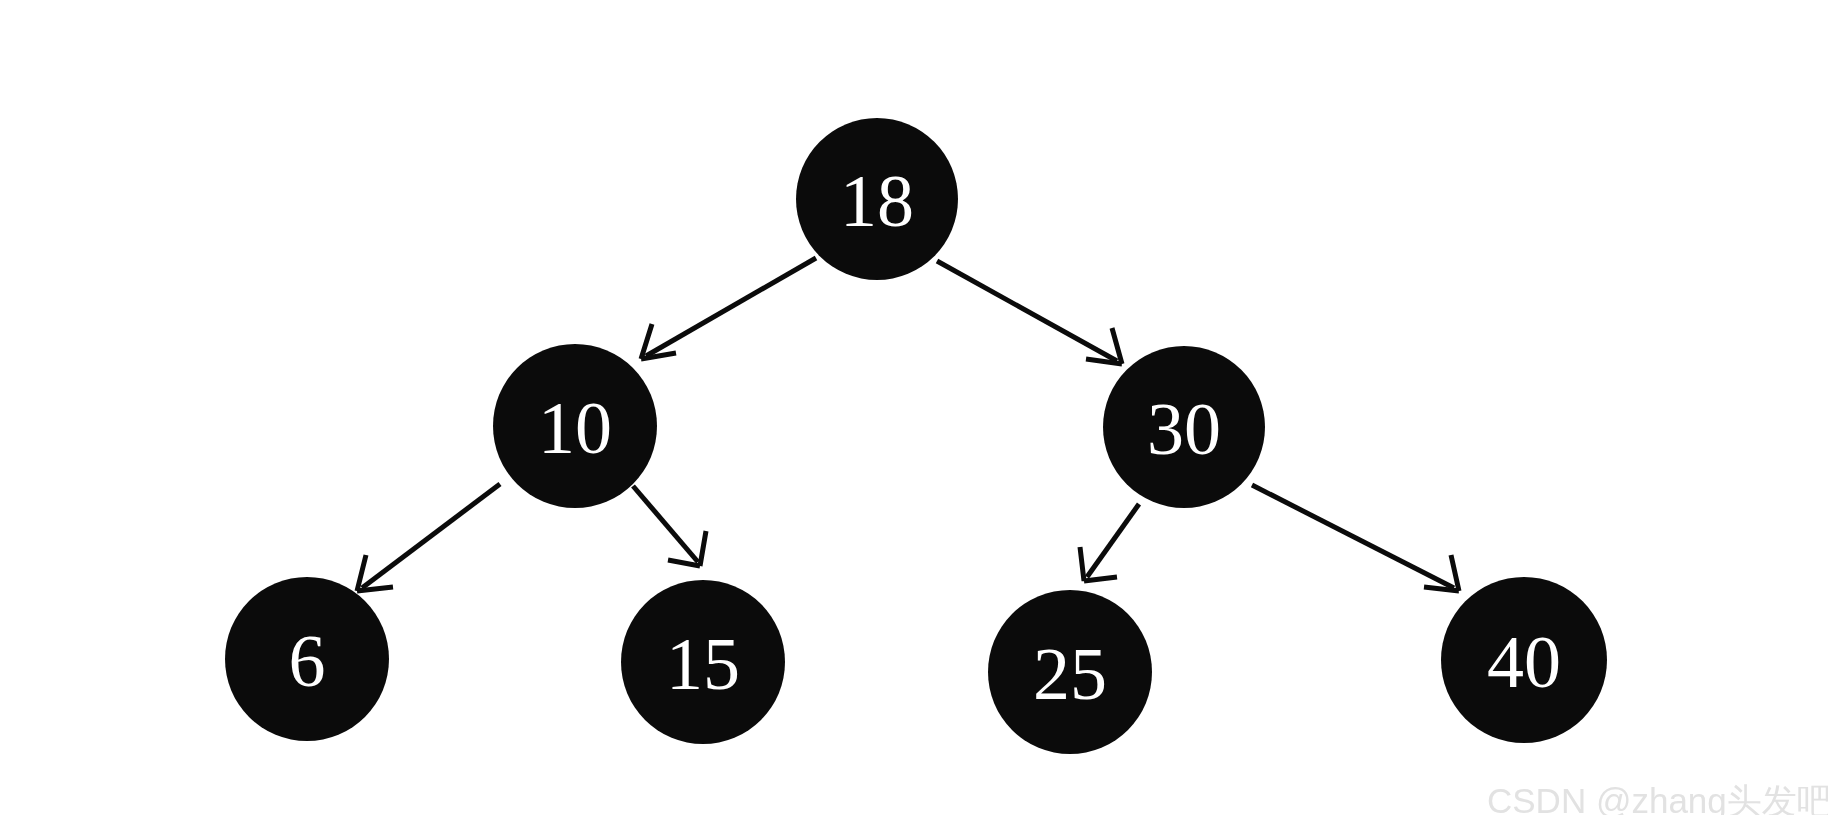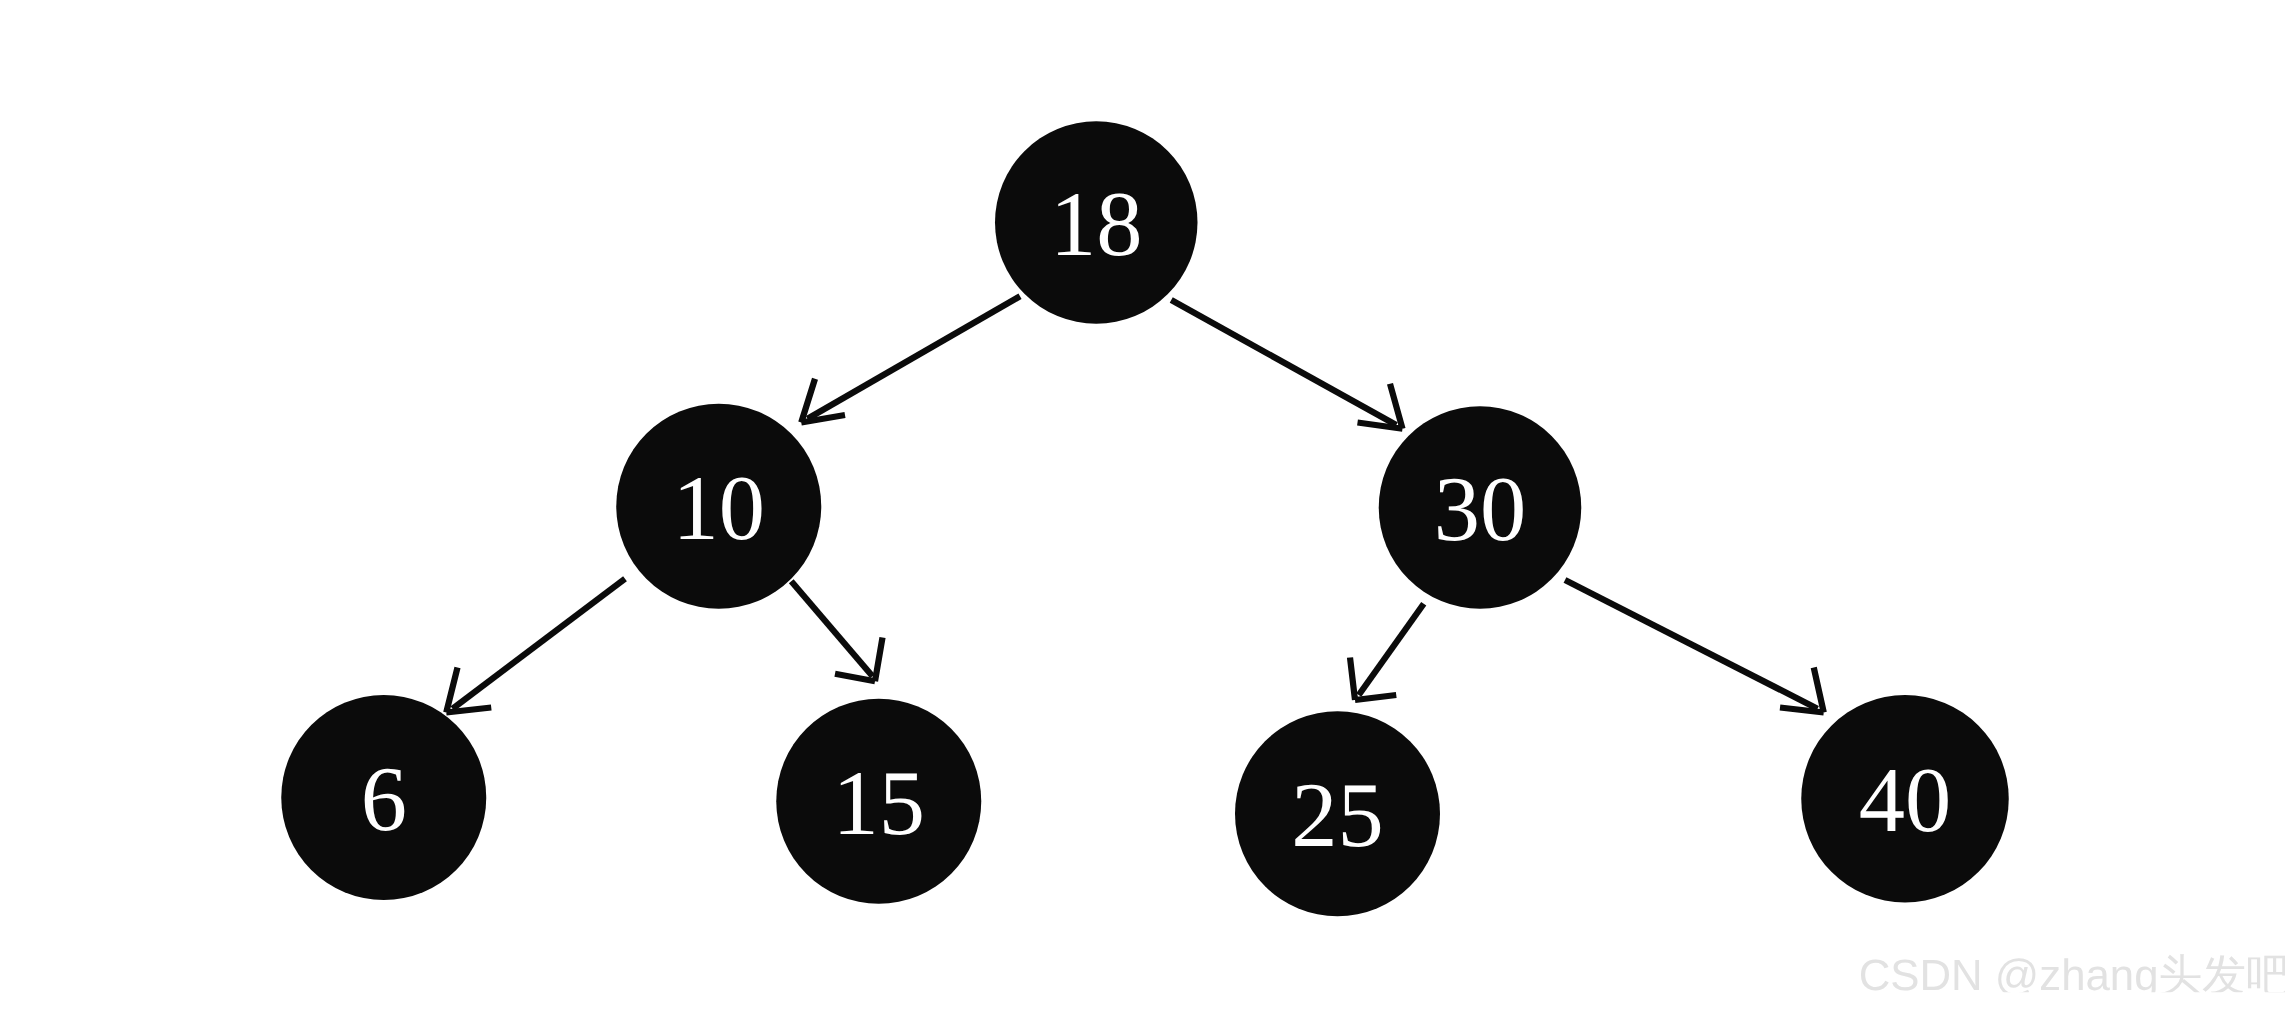--- a/index.html
+++ b/index.html
@@ -10,20 +10,21 @@
   }
   body {
     font-family: "Liberation Sans", sans-serif;
   }
   #canvas {
     position: relative;
     width: 1828px;
     height: 794px;
     background: #ffffff;
     overflow: hidden;
+    margin-top: 21px;
   }
   #tree-svg {
     position: absolute;
     left: 0;
     top: 0;
     width: 1828px;
     height: 828px;
     display: block;
   }
   .node-circle {

